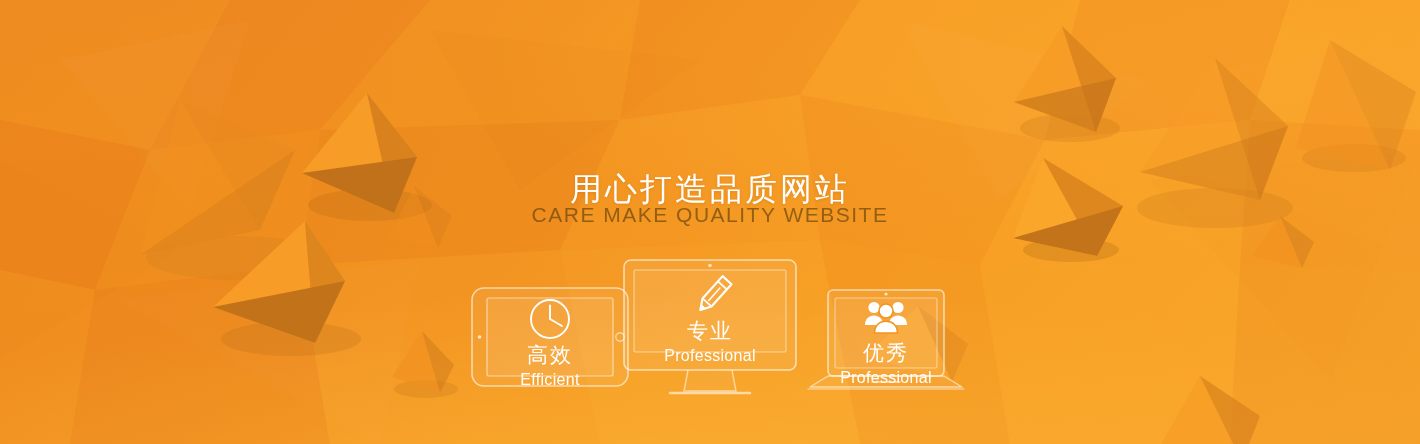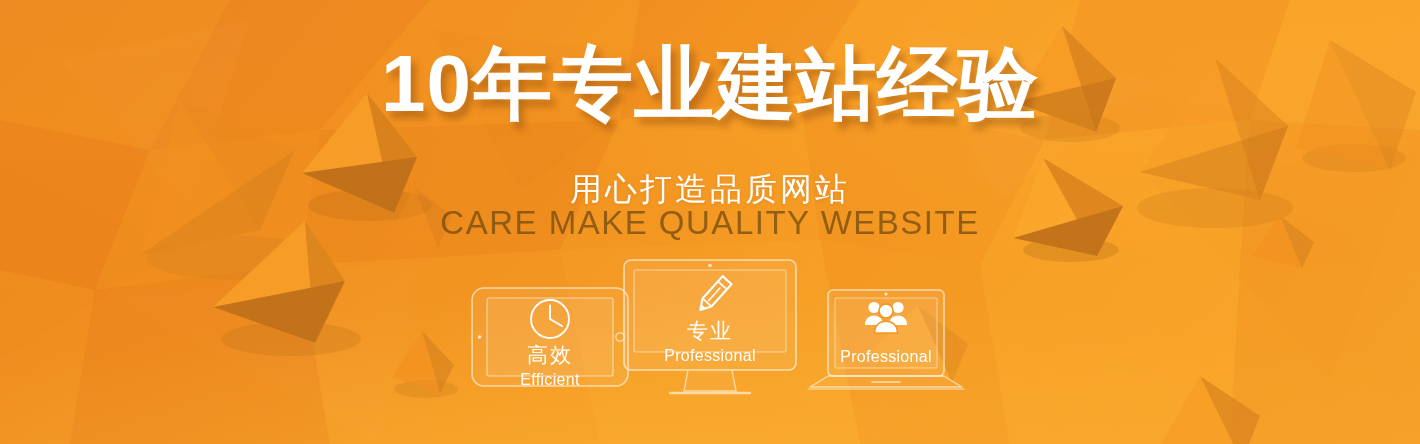--- a/index.html
+++ b/index.html
@@ -34,21 +34,21 @@
   }
   .sub-cn{
     position:absolute;left:0;right:0;top:155px;text-align:center;
     font-size:32px;line-height:1.25;color:#ffffff;letter-spacing:3px;
     font-weight:normal;
     text-shadow:0 1px 3px rgba(150,80,10,.22);
     margin-top:14px;
   }
   .sub-en{
     position:absolute;left:0;right:0;top:202px;text-align:center;
-    font-size:33px;line-height:1.25;color:rgba(110,72,14,.72);
+    font-size:21px;line-height:1.25;color:rgba(110,72,14,.72);
     letter-spacing:1.5px;font-weight:normal;
   }
 
   
   .device{position:absolute;}
   .device svg{display:block;overflow:visible;}
   .dev-label{
     position:absolute;text-align:center;color:#fff;white-space:nowrap;
     pointer-events:none;
   }
@@ -189,23 +189,20 @@
     </svg>
   </div>
 
   <div class="pyr" style="left:380px;top:180px;">
     <svg width="80" height="80" viewBox="0 0 80 80">
       <polygon points="34,6 8,58 58,68" fill="#f2901f" opacity="0.35"></polygon>
       <polygon points="34,6 58,68 72,36" fill="#cf7c1d" opacity="0.3"></polygon>
     </svg>
   </div>
 
-  <div class="headline">
-    <span>10年专业建站经验</span>
-  </div>
 
   <div class="sub-cn">用心打造品质网站</div>
   <div class="sub-en">CARE MAKE QUALITY WEBSITE</div>
 
   <div class="device" style="left:470px;top:286px;">
     <svg width="160" height="102" viewBox="0 0 160 102">
       <rect x="2" y="2" width="156" height="98" rx="12" ry="12" fill="rgba(255,255,255,0.06)" stroke="rgba(255,255,255,0.60)" stroke-width="1.6"></rect>
       <rect x="17" y="12" width="126" height="78" rx="2" ry="2" fill="rgba(255,255,255,0.07)" stroke="rgba(255,255,255,0.55)" stroke-width="1.2"></rect>
       <circle cx="9.5" cy="51" r="1.8" fill="rgba(255,255,255,0.75)"></circle>
       <circle cx="150" cy="51" r="4.2" fill="none" stroke="rgba(255,255,255,0.65)" stroke-width="1.2"></circle>
@@ -255,17 +252,18 @@
     </svg>
     <svg style="position:absolute;left:57px;top:10px;" width="46" height="38" viewBox="0 0 46 38">
       <circle cx="11" cy="9.5" r="5.6" fill="#ffffff"></circle>
       <path d="M2 27 c0-6 4-9.5 9-9.5 s9 3.5 9 9.5 z" fill="#ffffff"></path>
       <circle cx="35" cy="9.5" r="5.6" fill="#ffffff"></circle>
       <path d="M26 27 c0-6 4-9.5 9-9.5 s9 3.5 9 9.5 z" fill="#ffffff"></path>
       <circle cx="23" cy="13" r="7" fill="#ffffff" stroke="#f2951f" stroke-width="1.6"></circle>
       <path d="M11.5 35 c0-7.5 5-11.8 11.5-11.8 s11.5 4.3 11.5 11.8 z" fill="#ffffff" stroke="#f2951f" stroke-width="1.6"></path>
     </svg>
     <div class="dev-label" style="left:0;top:54px;width:160px;">
+      <div class="dev-cn">优秀</div>
       <div class="dev-en">Professional</div>
     </div>
   </div>
 
 </div>
 
 </body></html>

